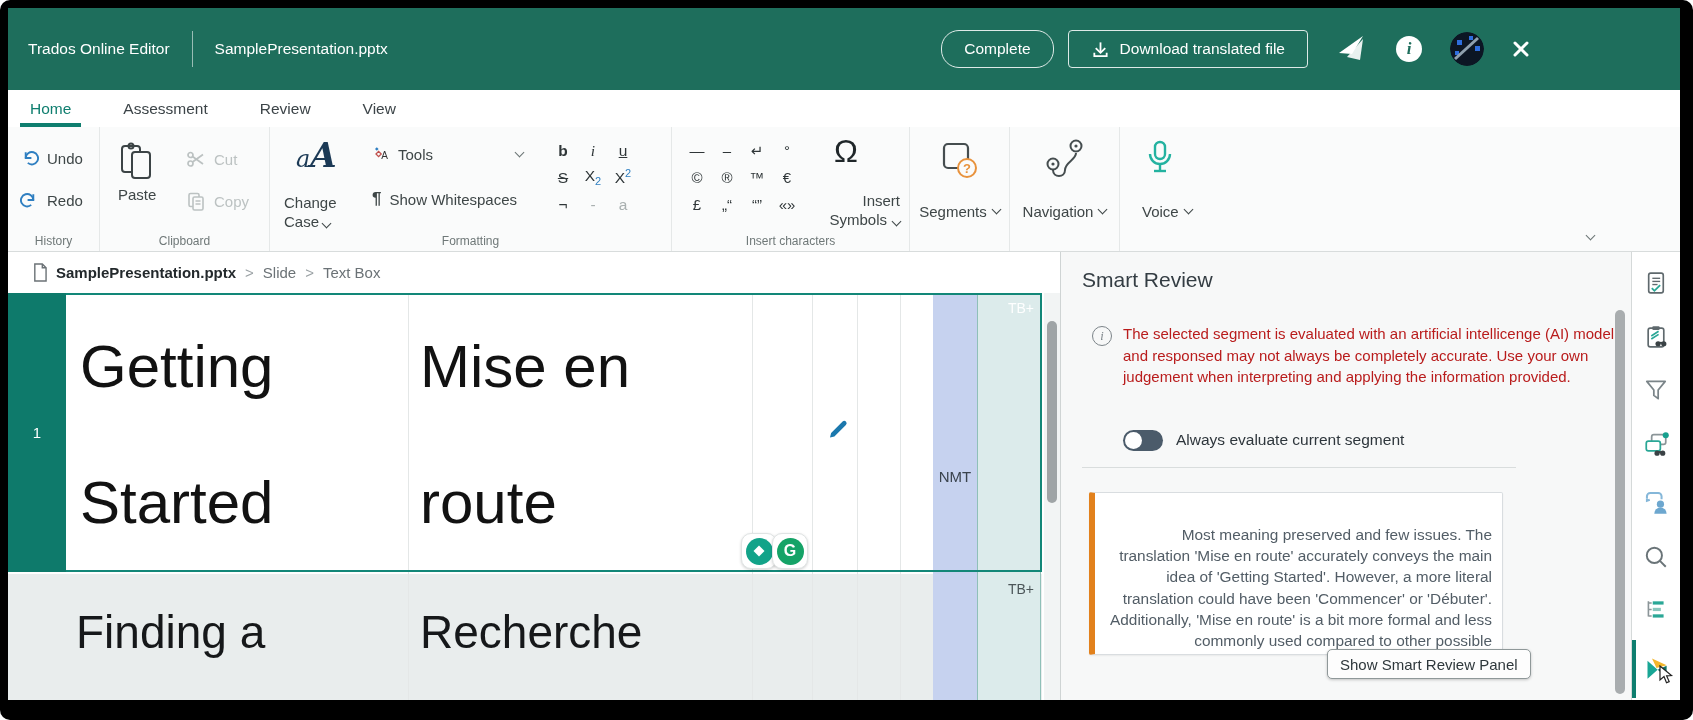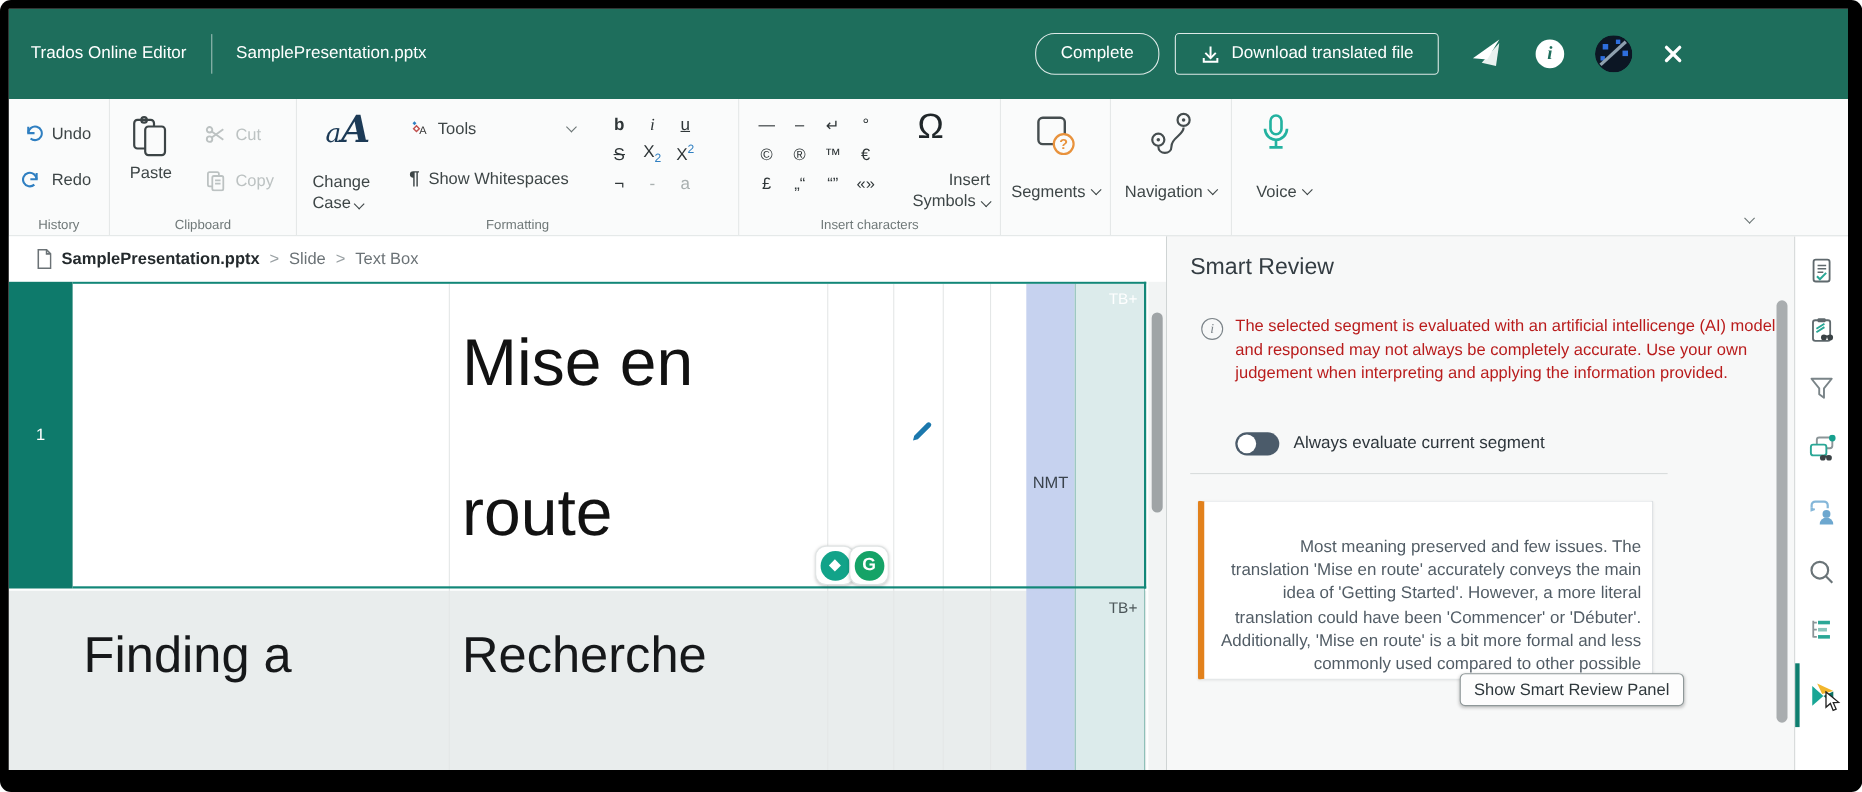--- a/index.html
+++ b/index.html
@@ -169,20 +169,34 @@
     <span class="hic">
       <svg width="18" height="18" viewBox="0 0 18 18">
             <g stroke="#fff" stroke-width="3" stroke-linecap="round">
               <line x1="3" y1="3" x2="15" y2="15"></line>
               <line x1="15" y1="3" x2="3" y2="15"></line>
             </g>
           </svg>
     </span>
   </div>
 
+  <div id="tabbar">
+    <div class="tab active">
+          <span>Home</span>
+        </div>
+    <div class="tab">
+          <span>Assessment</span>
+        </div>
+    <div class="tab">
+          <span>Review</span>
+        </div>
+    <div class="tab">
+          <span>View</span>
+        </div>
+  </div>
 
   <div id="ribbon">
 
     <div class="rg g-hist">
       <div class="rbtn" id="undo">
         <span style="display:flex;">
           <svg width="19" height="19" viewBox="0 0 20 20">
                 <g stroke="#2f7fc1" stroke-width="2" fill="none">
                   <path d="M6 3.5 L6 9.5 L12 9.5"></path>
                   <path d="M6 9.5 A6.5 6.5 0 1 1 8.2 14.6"></path>
@@ -379,20 +393,24 @@
         <div id="col-tb"></div>
         <div class="vline" id="vl1"></div>
         <div class="vline" id="vl2"></div>
         <div class="vline" id="vl3"></div>
         <div class="vline" id="vl4"></div>
         <div class="vline" id="vl5"></div>
         <div id="sel-top"></div>
         <div id="sel-bottom"></div>
         <div id="sel-right"></div>
 
+        <div class="bigtext" id="src1">
+          <div>Getting</div>
+          <div>Started</div>
+        </div>
         <div class="bigtext" id="tgt1">
           <div>Mise en</div>
           <div>route</div>
         </div>
         <div class="row2text" id="src2">Finding a</div>
         <div class="row2text" id="tgt2">Recherche</div>
 
         <div id="pencil">
           <svg width="24" height="24" viewBox="0 0 24 24">
                 <path d="M4 20.5 l1.1-4.4 L16.6 4.6 a2.3 2.3 0 0 1 3.3 3.3 L8.4 19.4 z" fill="#1b78ad"></path>

